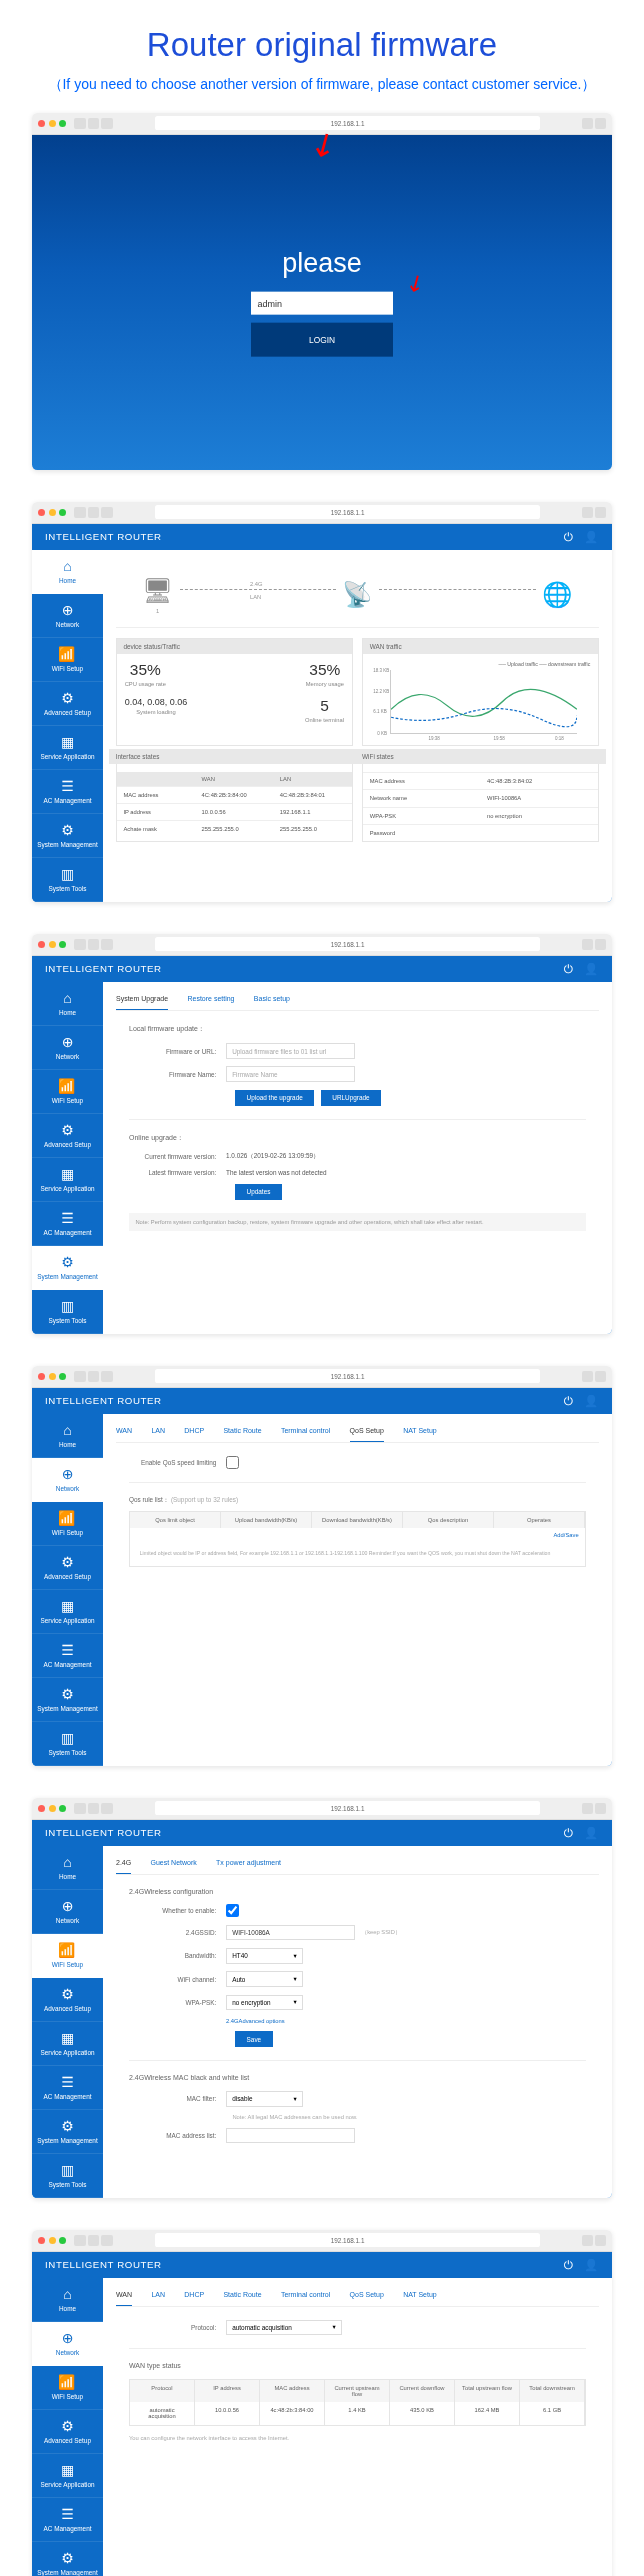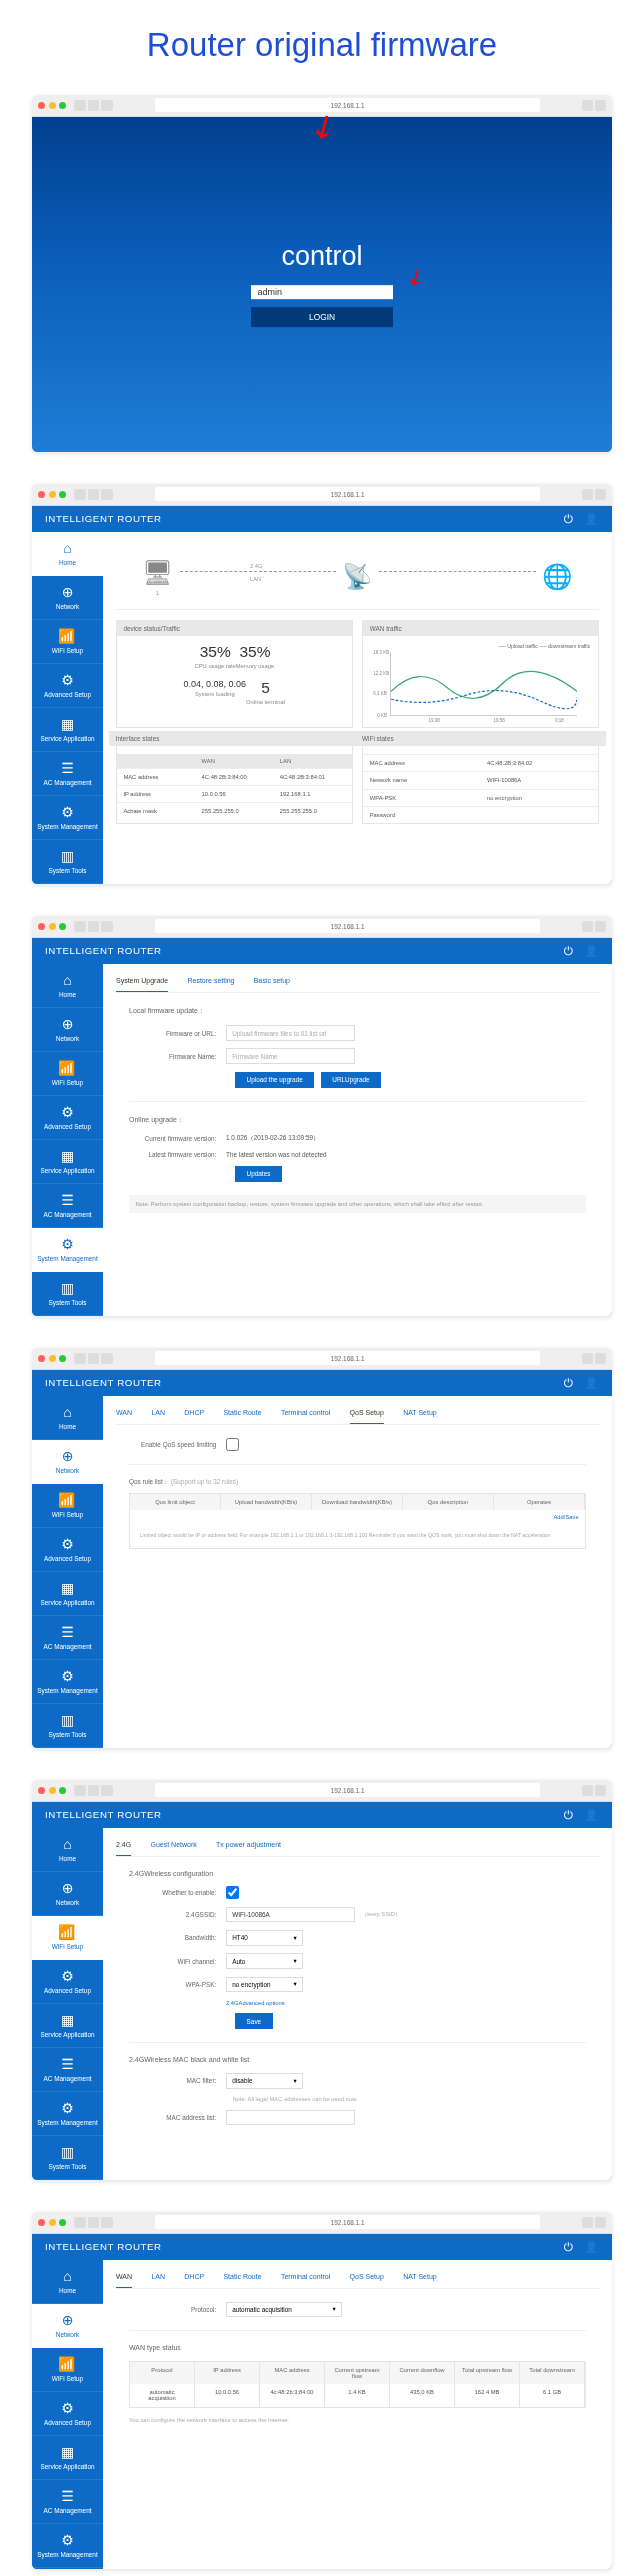--- a/index.html
+++ b/index.html
@@ -14,42 +14,42 @@
 .tb-yellow{background:#ffbd2e}
 .tb-green{background:#27c93f}
 .nav-btns{display:flex;gap:1.9px;margin-left:5.2px}
 .nav-btn{width:11.6px;height:10.3px;background:#ddd;border-radius:1.9px}
 .url-bar{flex:1;background:#fff;height:14px;border-radius:2.6px;margin:0 39px;display:flex;align-items:center;justify-content:center;font-size:6.4px;color:#666}
 .right-icons{display:flex;gap:2.6px}
 .right-icon{width:10.3px;height:10.3px;background:#ddd;border-radius:1.9px}
 .screen-content{background:linear-gradient(180deg,#02408e 0%,#0a5cb8 40%,#1d7ed6 100%);min-height:335px;position:relative}
 .login-box{position:absolute;top:50%;left:50%;transform:translate(-50%,-50%);text-align:center}
 .welcome-text{color:#fff;font-size:27px;font-weight:300;margin-bottom:13px}
-.admin-input{width:142px;height:14px;background:#fff;padding:0 6.4px;font-size:9px;color:#333;display:flex;align-items:center;margin-bottom:7.7px}
-.login-btn{width:142px;height:20px;background:#003a7a;color:#fff;display:flex;align-items:center;justify-content:center;font-size:8.4px;cursor:pointer}
+.admin-input{width:142px;height:23px;background:#fff;padding:0 6.4px;font-size:9px;color:#333;display:flex;align-items:center;margin-bottom:7.7px}
+.login-btn{width:142px;height:34px;background:#003a7a;color:#fff;display:flex;align-items:center;justify-content:center;font-size:8.4px;cursor:pointer}
 .arrow{position:absolute;color:red;font-size:32px;transform:rotate(-30deg)}
 .app-screen{background:linear-gradient(180deg,#0a5cb8 0%,#1d7ed6 100%);min-height:335px;padding:0}
 .app-header{background:#0d6bc7;height:26px;display:flex;align-items:center;justify-content:space-between;padding:0 13px;color:#fff}
 .app-title{font-size:9.7px;letter-spacing:0.6px;font-weight:400}
 .header-icons{display:flex;gap:11.6px;font-size:11.6px}
 .app-body{display:flex;min-height:309px}
 .sidebar{width:71px;background:#0d6bc7;display:flex;flex-direction:column}
 .sidebar-item{height:44px;display:flex;flex-direction:column;align-items:center;justify-content:center;color:#fff;font-size:6.4px;border-bottom:0.6px solid rgba(255,255,255,.1);cursor:pointer;gap:3.2px}
 .sidebar-item.active{background:#fff;color:#0d6bc7}
 .sidebar-icon{font-size:14px}
 .main-content{flex:1;background:#fff;padding:13px}
 .topology{display:flex;align-items:center;justify-content:space-around;padding:13px 26px;border-bottom:0.6px solid #eee}
 .topo-item{display:flex;flex-direction:column;align-items:center;gap:3.2px}
 .topo-icon{font-size:24.5px;color:#888}
 .topo-line{flex:1;border-top:0.6px dashed #999;margin:0 6.4px;position:relative;top:-5.2px}
 .topo-label{font-size:5.8px;color:#999}
 .status-row{display:flex;gap:9.7px;margin-top:9.7px}
 .status-box{flex:1;border:0.6px solid #e5e5e5;padding:7.7px}
 .status-title{background:#e8e8e8;padding:3.9px 6.4px;font-size:6.4px;color:#666;margin:-7.7px -7.7px 7.7px}
-.stat-pair{display:flex;justify-content:center;text-align:center}
+.stat-pair{display:flex;justify-content:space-between;text-align:center}
 .stat-val{font-size:15.5px;color:#333}
 .stat-label{font-size:5.8px;color:#888;margin-top:1.9px}
 .chart-box{height:64px;position:relative;border-left:0.6px solid #ccc;border-bottom:0.6px solid #ccc;margin:3.2px 13px 3.2px 19.3px}
 .chart-legend{font-size:5.2px;color:#666;text-align:right;margin-bottom:2.6px}
 .info-row{display:flex;gap:9.7px;margin-top:9.7px}
 .info-table{flex:1;border:0.6px solid #e5e5e5}
 .info-header{display:flex;background:#e8e8e8;font-size:5.8px;color:#666}
 .info-header div{flex:1;padding:3.9px 6.4px}
 .info-body-row{display:flex;font-size:5.8px;color:#555;border-top:0.6px solid #eee}
 .info-body-row div{flex:1;padding:5.2px 6.4px}
@@ -73,20 +73,21 @@
 .qos-header div{flex:1;padding:5.2px;text-align:center;border-right:0.6px solid #e5e5e5}
 .qos-body{padding:9.7px;font-size:5.2px;color:#aaa}
 .add-link{color:#0d6bc7;font-size:5.8px;text-align:right;padding:3.2px 6.4px}
 svg.chart-svg{width:100%;height:100%}
 </style>
 </head>
 <body>
 
 <div class="page-header">
   <h1 class="page-title">Router original firmware</h1>
+  <p class="page-subtitle">（If you need to choose another version of firmware, please contact customer service.）</p>
 </div>
 
 <div class="screenshot">
   <div class="browser-bar">
     <div class="traffic-btn tb-red"></div>
     <div class="traffic-btn tb-yellow"></div>
     <div class="traffic-btn tb-green"></div>
     <div class="nav-btns">
         <div class="nav-btn"></div>
         <div class="nav-btn"></div>
@@ -94,21 +95,21 @@
       </div>
     <div class="url-bar">192.168.1.1</div>
     <div class="right-icons">
         <div class="right-icon"></div>
         <div class="right-icon"></div>
       </div>
   </div>
   <div class="screen-content">
     <div class="arrow" style="top:-9.7px;left:48%">↙</div>
     <div class="login-box">
-      <div class="welcome-text">control</div>
+      <div class="welcome-text">please</div>
       <div style="position:relative">
         <div class="admin-input">admin</div>
         <div class="arrow" style="top:-22.5px;right:-32px;font-size:22.5px">↙</div>
       </div>
       <div class="login-btn">LOGIN</div>
     </div>
   </div>
 </div>
 
 <div class="screenshot">

